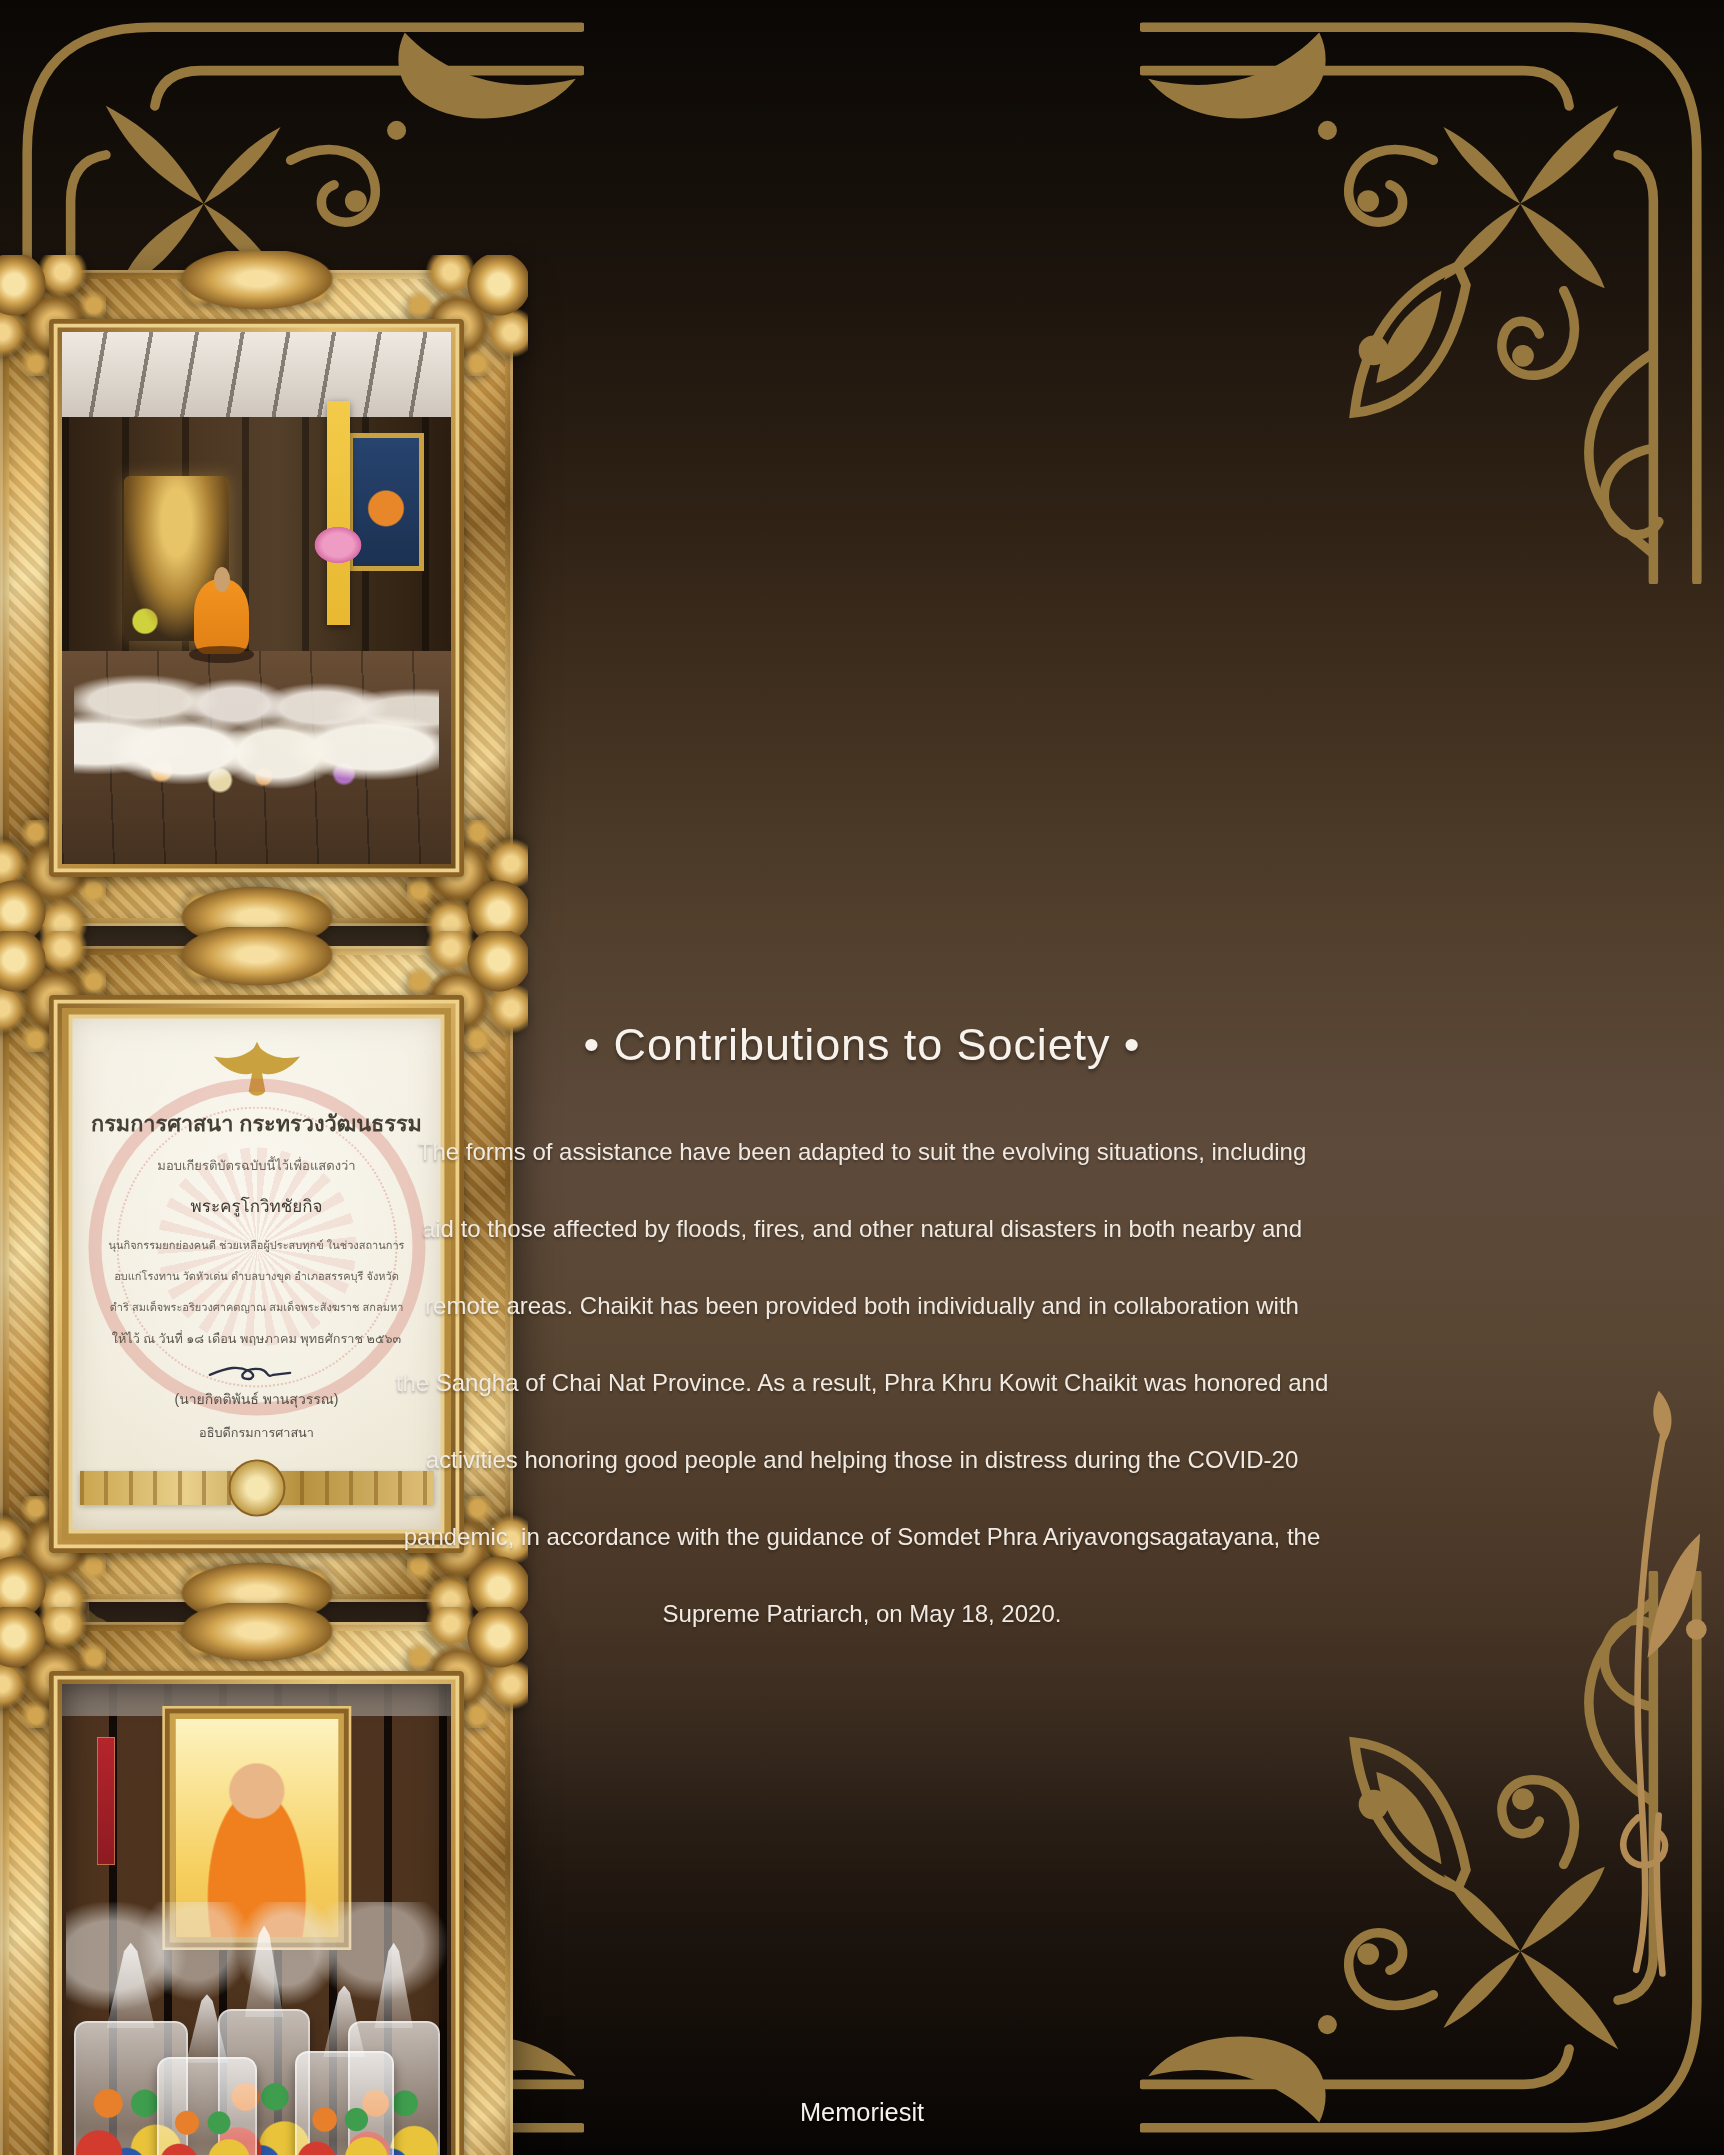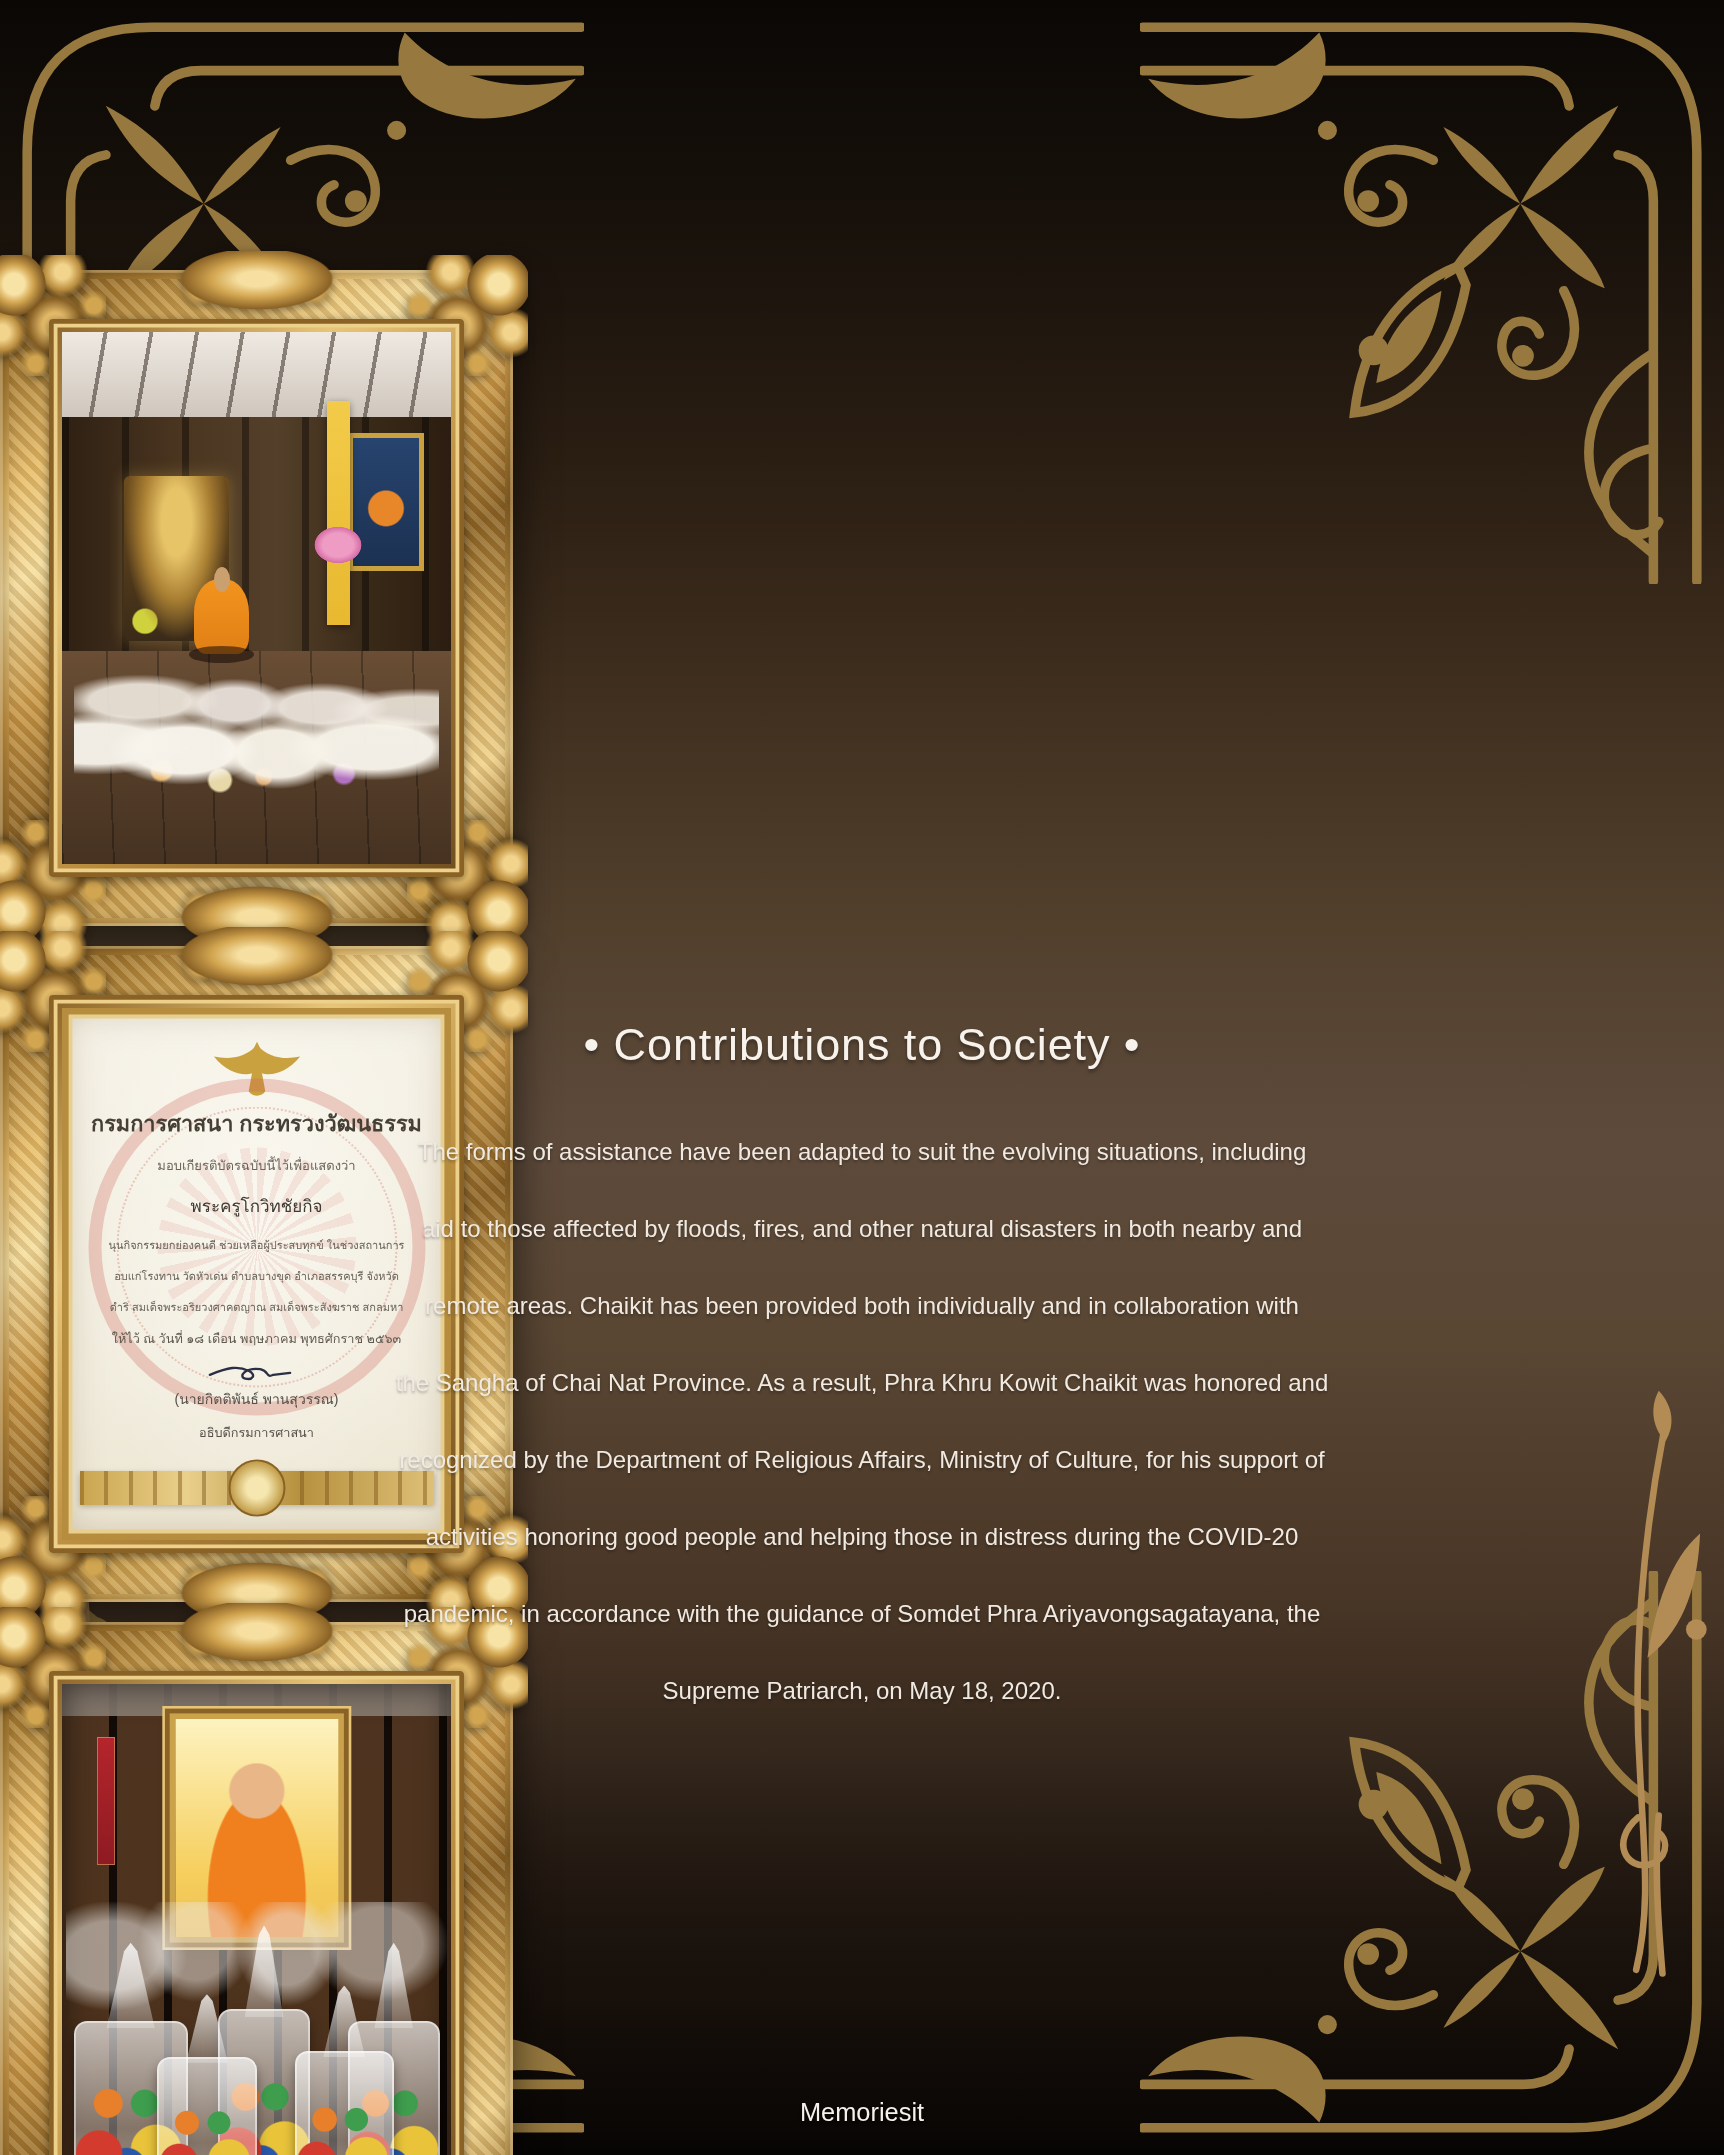--- a/index.html
+++ b/index.html
@@ -346,21 +346,20 @@
 
   </div>
 
   <div class="title">• Contributions to Society •</div>
 
   <div class="bodytext">
     <div class="line">The forms of assistance have been adapted to suit the evolving situations, including</div>
     <div class="line">aid to those affected by floods, fires, and other natural disasters in both nearby and</div>
     <div class="line">remote areas. Chaikit has been provided both individually and in collaboration with</div>
     <div class="line">the Sangha of Chai Nat Province. As a result, Phra Khru Kowit Chaikit was honored and</div>
-    <div class="line">recognized by the Department of Religious Affairs, Ministry of Culture, for his support of</div>
     <div class="line">activities honoring good people and helping those in distress during the COVID-20</div>
     <div class="line">pandemic, in accordance with the guidance of Somdet Phra Ariyavongsagatayana, the</div>
     <div class="line">Supreme Patriarch, on May 18, 2020.</div>
   </div>
 
   <div class="footer">Memoriesit</div>
 
 </div>
 
 

